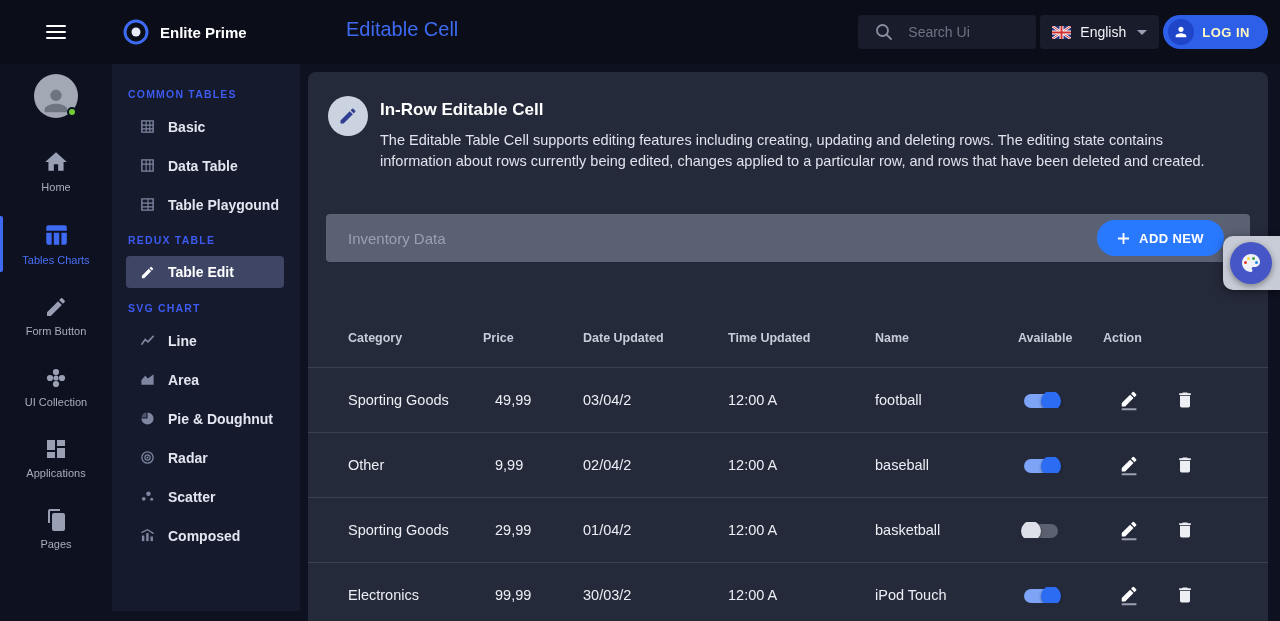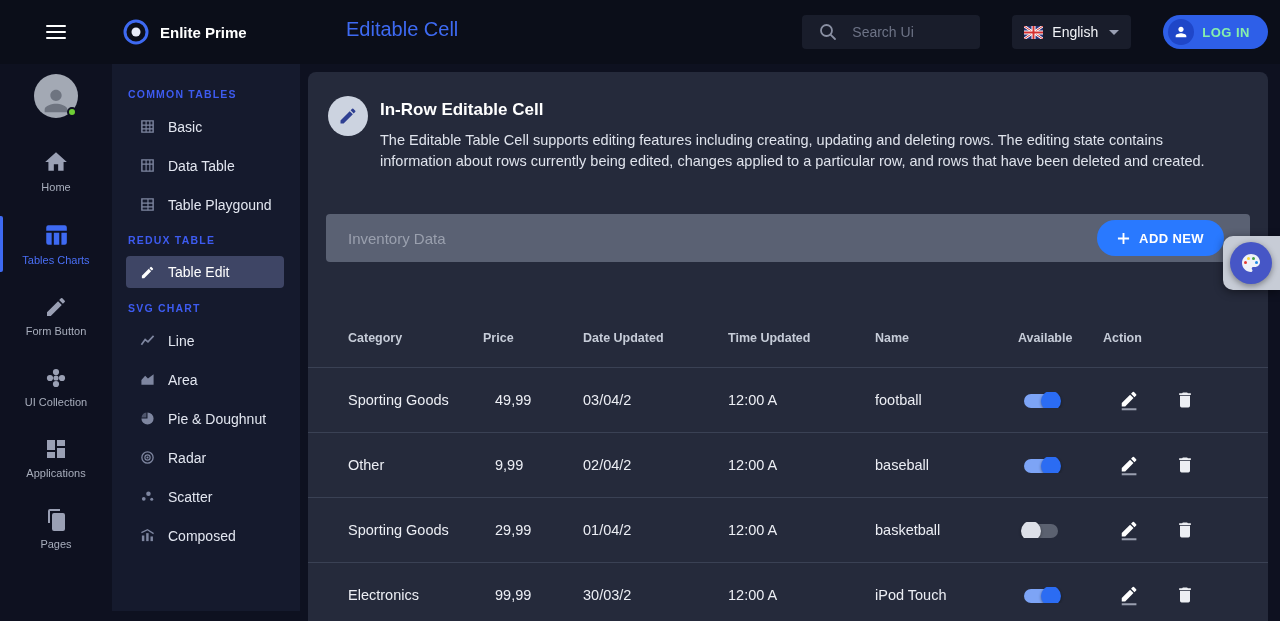--- a/index.html
+++ b/index.html
@@ -8,47 +8,47 @@
   svg { display:block; }
   button { font-family:inherit; }
 
   
   .topbar { position:absolute; top:0; left:0; width:1280px; height:64px; background:#0b0e19; display:flex; align-items:center; z-index:20; }
   .hamburger { width:112px; display:flex; justify-content:center; background:none; border:none; cursor:pointer; }
   .hamburger-icon span { display:block; width:20px; height:2px; background:#fff; border-radius:1px; margin:4px 0; }
   .brand { display:flex; align-items:center; gap:10px; margin-left:10px; cursor:pointer; }
   .brand-name { color:#fff; font-size:15px; font-weight:700; }
   .page-title { position:absolute; left:346px; top:18px; font-size:20px; font-weight:500; color:#3e6af2; }
-  .topbar-right { position:absolute; right:12px; display:flex; align-items:center; gap:32px; }
+  .topbar-right { position:absolute; right:12px; display:flex; align-items:center; gap:4px; }
   .search-box { width:178px; height:34px; background:#191d2b; border-radius:4px; display:flex; align-items:center; padding:0 10px 0 16px; gap:14px; cursor:text; }
   .search-box input { flex:1; min-width:0; background:transparent; border:none; outline:none; color:#e4e7ef; font-size:14px; }
   .search-box input::placeholder { color:#6d7386; }
   .lang-select { height:34px; background:#191d2b; border-radius:4px; display:flex; align-items:center; gap:9px; padding:0 12px; cursor:pointer; }
   .lang-label { color:#f2f4f8; font-size:14px; }
   .caret { width:0; height:0; border-left:5px solid transparent; border-right:5px solid transparent; border-top:5px solid #9aa0b4; margin-left:2px; }
-  .login-btn { height:34px; border:none; border-radius:17px; background:#2e5fe8; color:#86efac; display:flex; align-items:center; gap:8px; padding:0 18px 0 5px; cursor:pointer; }
+  .login-btn { height:34px; border:none; border-radius:17px; background:#2e5fe8; color:#fef9c3; display:flex; align-items:center; gap:8px; padding:0 18px 0 5px; cursor:pointer; }
   .login-avatar { width:26px; height:26px; border-radius:50%; background:#1f46c8; display:flex; align-items:center; justify-content:center; }
   .login-label { font-size:13px; font-weight:700; letter-spacing:.5px; }
 
   
   .rail { position:absolute; top:64px; left:0; width:112px; bottom:0; background:#0e1120; display:flex; flex-direction:column; align-items:center; padding-top:10px; }
   .rail-avatar { position:relative; width:44px; height:44px; border-radius:50%; background:#a3a9b4; display:flex; align-items:flex-end; justify-content:center; overflow:visible; cursor:pointer; margin-bottom:12px; }
   .rail-avatar .ava-clip { width:44px; height:44px; border-radius:50%; overflow:hidden; display:flex; align-items:flex-end; justify-content:center; }
   .status-dot { position:absolute; right:1px; bottom:1px; width:10px; height:10px; border-radius:50%; background:#6fce35; border:2px solid #0e1120; }
   .rail-item { position:relative; width:100%; display:flex; flex-direction:column; align-items:center; gap:6px; padding:10px 0; margin-top:9px; cursor:pointer; }
   .rail-item svg { fill:#9aa0b4; }
   .rail-label { font-size:11px; color:#a8aebc; text-align:center; }
   .rail-item.active svg { fill:#3e6af2; }
   .rail-item.active .rail-label { color:#4a6ff5; }
   .rail-item.active::before { content:""; position:absolute; left:0; top:4px; bottom:4px; width:3px; background:#3e6af2; border-radius:0 2px 2px 0; }
 
   
   .sidebar { position:absolute; top:64px; left:112px; width:188px; bottom:10px; background:#151a2d; padding-top:14px; overflow:hidden; z-index:5; }
   .side-title { font-size:10.5px; font-weight:700; letter-spacing:1.2px; color:#3d5bf0; padding:10px 0 7px 16px; }
-  .side-item { height:39px; display:flex; align-items:center; gap:13px; padding-left:28px; color:#e2e6f0; font-size:14px; cursor:pointer; }
+  .side-item { height:39px; display:flex; align-items:center; gap:13px; padding-left:28px; color:#e2e6f0; font-size:14px; cursor:pointer;font-weight:bold; }
   .side-item svg { flex:none; }
   .side-item.active { height:32px; margin:3px 16px 4px 14px; padding-left:14px; background:#3e4565; border-radius:4px; color:#fff; }
 
   
   .main { position:absolute; top:64px; left:300px; right:0; bottom:0; background:#0e1120; }
   .card { margin:8px 12px 0 8px; height:620px; background:#252a3b; border-radius:8px; overflow:hidden; }
   .card-head { display:flex; gap:12px; padding:24px 20px 0 20px; }
   .head-icon-circle { flex:none; width:40px; height:40px; border-radius:50%; background:#ccd3e0; display:flex; align-items:center; justify-content:center; }
   .card-heading { font-size:17px; font-weight:700; color:#fff; margin:4px 0 10px; }
   .card-desc { font-size:14.5px; line-height:21px; color:#dfe3ec; max-width:856px; }

